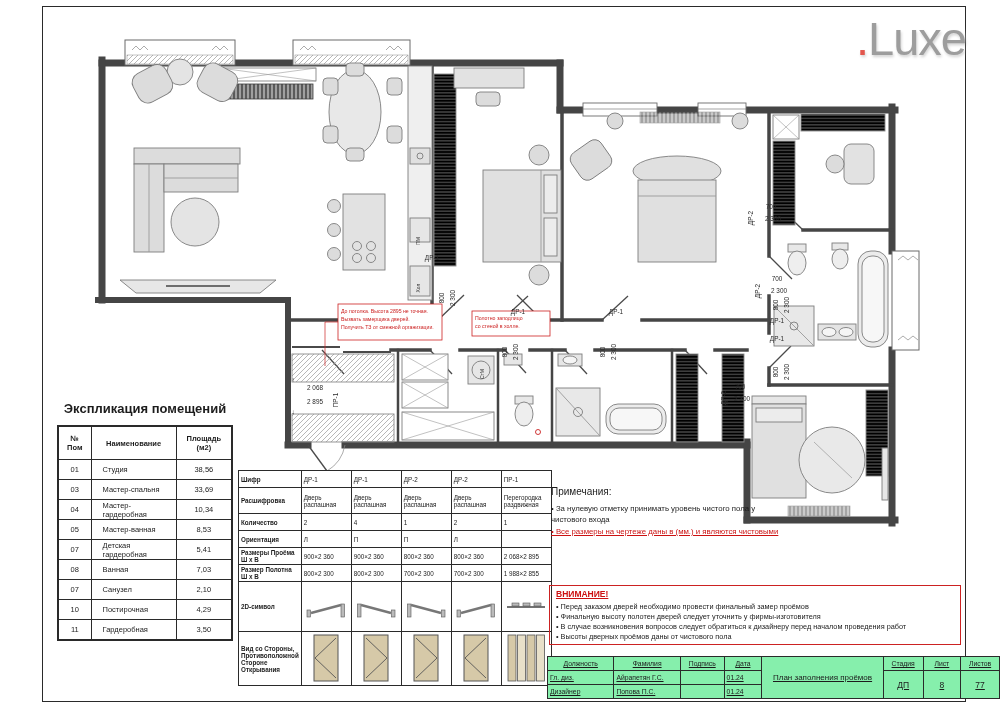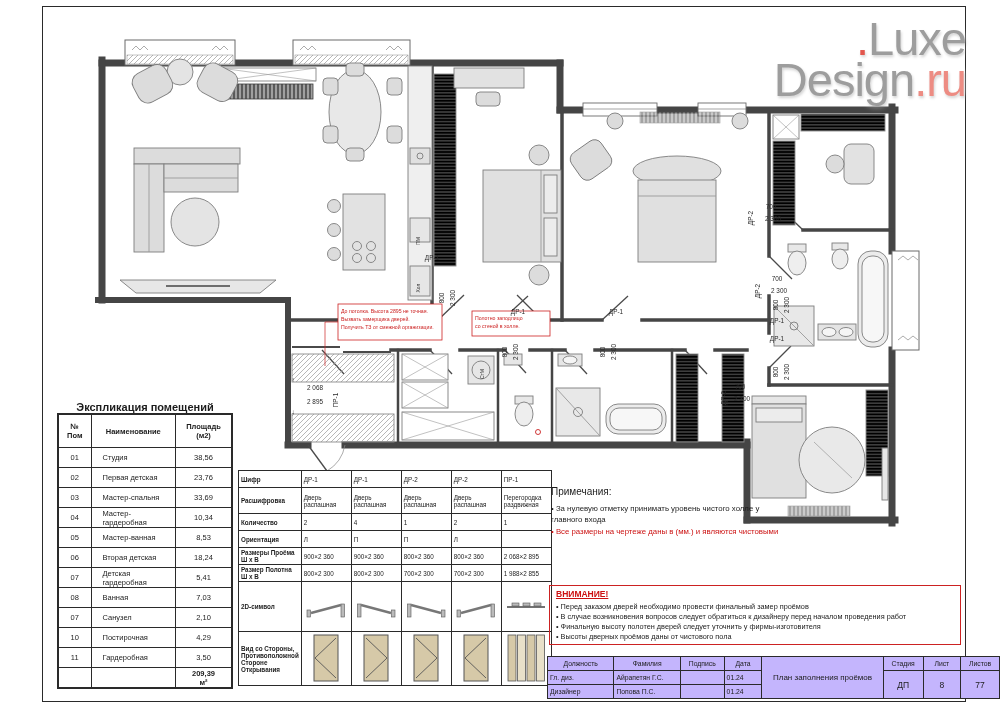--- a/index.html
+++ b/index.html
@@ -12,45 +12,45 @@
   .logo .l1{font-size:47px;}
   .logo .l2{font-size:47px;}
   .logo .gray{color:#9d9d9d;}
   .logo .red{color:#e2564d;}
   .logo .salmon{color:#ed8c83;}
   
   table{border-collapse:collapse;}
   td,th{border:1px solid #2a2a2a;font-weight:normal;}
   
   .rooms{position:absolute;left:57px;top:401px;width:176px;z-index:20;background:#fff;}
-  .rooms .ttl{font-size:11px;font-weight:bold;text-align:center;margin-bottom:0;}
+  .rooms .ttl{font-size:13px;font-weight:bold;text-align:center;margin-bottom:9px;}
   .rooms table{width:176px;border:2px solid #2a2a2a;}
   .rooms th{font-size:7.5px;font-weight:bold;text-align:center;white-space:pre-line;height:30px;}
   .rooms td{font-size:7.5px;height:19px;padding:0 11px;margin-left:24px;}
   .rooms td.c{text-align:center;}
   .rooms tr.total td{font-weight:bold;text-align:center;}
   
   .sched{position:absolute;left:238px;top:470px;z-index:20;background:#fff;}
   .sched table{border:1.6px solid #2a2a2a;table-layout:fixed;}
   .sched td{font-size:6.3px;padding:1px 2px;vertical-align:middle;overflow:hidden;}
   .sched td.lab{font-weight:bold;width:53px;}
   .sched td.v{width:45px;}
   .sched td.sym{text-align:center;}
   
   .notes{position:absolute;left:551px;top:486px;width:235px;z-index:20;}
   .notes .ttl{font-size:10px;font-weight:normal;margin-bottom:7px;}
   .notes .it{font-size:7.8px;line-height:1.35;margin-bottom:2px;}
-  .notes .it.red{color:#cc1111;}
+  .notes .it.red{color:#cc1111;text-decoration:underline;}
   
   .warn{position:absolute;left:549px;top:585px;width:412px;height:60px;border:1.4px solid #cc2222;
         padding:3px 6px;z-index:20;box-sizing:border-box;}
   .warn .ttl{color:#cc1111;font-weight:bold;font-size:8.5px;text-decoration:underline;margin-bottom:3px;}
   .warn .it{font-size:7.3px;line-height:1.35;}
   
-  .tblock{position:absolute;left:547px;top:656px;z-index:20;background:#c4b5fd;}
+  .tblock{position:absolute;left:547px;top:656px;z-index:20;background:#86efac;text-decoration:underline;}
   .tblock table{border:1.8px solid #2a2a2a;table-layout:fixed;}
   .tblock td{font-size:6.8px;padding:0 2px;height:13px;}
   .tblock td.hc{text-align:center;font-weight:normal;}
   .tblock td.doc{text-align:center;font-size:8px;}
   .tblock td.big{text-align:center;font-size:8.5px;}
   
   .plan{position:absolute;left:40px;top:8px;z-index:5;}
   text{font-family:"Liberation Sans", sans-serif;}
 </style>
 </head>
@@ -295,21 +295,20 @@
       <text x="253" y="406" font-size="6.4" fill="#2a2a2a" text-anchor="middle">↓</text>
       <text x="444" y="366" font-size="5" fill="#2a2a2a" text-anchor="middle" transform="rotate(-90 444 366)">СтМ</text>
       <text x="380" y="233" font-size="5" fill="#2a2a2a" text-anchor="middle" transform="rotate(-90 380 233)">ПМ</text>
       <text x="380" y="280" font-size="5" fill="#2a2a2a" text-anchor="middle" transform="rotate(-90 380 280)">Хол</text>
     </g>
   <path d="M298,314 H285 V358" fill="none" stroke="#cc2222" stroke-width="0.7"></path>
 </svg>
 
 <div class="logo">
   <div class="l1"><span class="red">.</span><span class="gray">Luxe</span></div>
-  <div class="l2"><span class="gray">Design</span><span class="salmon">.ru</span></div>
 </div>
 
 <div class="rooms">
   <div class="ttl">Экспликация помещений</div>
   <table>
     <thead>
         <tr id="rooms-head">
           <th style="width: 30px;">№
 Пом</th>
           <th style="width: 88px;">Наименование</th>
@@ -317,45 +316,35 @@
 (м2)</th>
         </tr>
       </thead>
     <tbody id="rooms-body">
         <tr>
           <td class="c">01</td>
           <td class="">Студия</td>
           <td class="c">38,56</td>
         </tr>
         <tr>
-          <td class="c">02</td>
-          <td class="">Первая детская</td>
-          <td class="c">23,76</td>
-        </tr>
-        <tr>
           <td class="c">03</td>
           <td class="">Мастер-спальня</td>
           <td class="c">33,69</td>
         </tr>
         <tr>
           <td class="c">04</td>
           <td class="">Мастер-гардеробная</td>
           <td class="c">10,34</td>
         </tr>
         <tr>
           <td class="c">05</td>
           <td class="">Мастер-ванная</td>
           <td class="c">8,53</td>
         </tr>
         <tr>
-          <td class="c">06</td>
-          <td class="">Вторая детская</td>
-          <td class="c">18,24</td>
-        </tr>
-        <tr>
           <td class="c">07</td>
           <td class="">Детская гардеробная</td>
           <td class="c">5,41</td>
         </tr>
         <tr>
           <td class="c">08</td>
           <td class="">Ванная</td>
           <td class="c">7,03</td>
         </tr>
         <tr>
@@ -365,25 +354,20 @@
         </tr>
         <tr>
           <td class="c">10</td>
           <td class="">Постирочная</td>
           <td class="c">4,29</td>
         </tr>
         <tr>
           <td class="c">11</td>
           <td class="">Гардеробная</td>
           <td class="c">3,50</td>
-        </tr>
-        <tr class="total">
-          <td></td>
-          <td></td>
-          <td>209,39 м²</td>
         </tr>
       </tbody>
   </table>
 </div>
 
 <div class="sched">
   <table>
       <tbody id="sched-body">
         <tr style="height: 17px;">
           <td class="lab" style="white-space: pre-line;">Шифр</td>
@@ -493,31 +477,31 @@
               <rect x="31.5" y="2" width="8" height="46" fill="#e8e0c9" stroke="#555" stroke-width="0.8"></rect>
             </svg></td>
         </tr>
       </tbody>
     </table>
 </div>
 
 <div class="notes">
   <div class="ttl">Примечания:</div>
   <div id="notes-items">
-      <div class="it">• За нулевую отметку принимать уровень чистого холле у главного входа</div>
+      <div class="it">• За нулевую отметку принимать уровень чистого пола у чистового входа</div>
       <div class="it red">• Все размеры на чертеже даны в (мм.) и являются чистовыми</div>
     </div>
 </div>
 
 <div class="warn">
   <div class="ttl">ВНИМАНИЕ!</div>
   <div id="warn-items">
       <div class="it">• Перед заказом дверей необходимо провести финальный замер проёмов</div>
+      <div class="it">• Финальную высоту полотен дверей следует уточнить у фирмы-изготовителя</div>
       <div class="it">• В случае возникновения вопросов следует обратиться к дизайнеру перед началом проведения работ</div>
-      <div class="it">• Финальную высоту полотен дверей следует уточнить у фирмы-изготовителя</div>
       <div class="it">• Высоты дверных проёмов даны от чистового пола</div>
     </div>
 </div>
 
 <div class="tblock">
   <table>
       <tbody id="tb-body">
         <tr>
           <td class="hc" style="width: 62px;">Должность</td>
           <td class="hc" style="width: 62px;">Фамилия</td>

